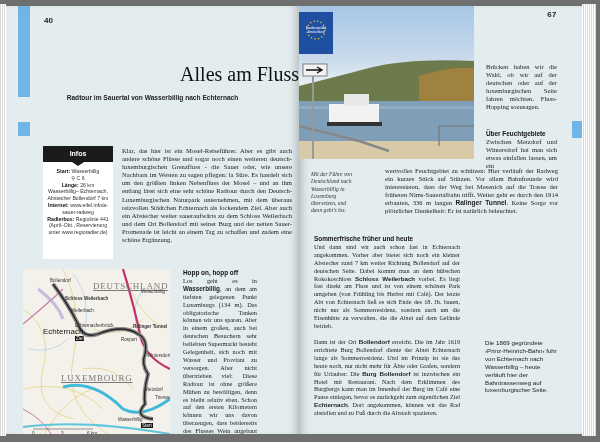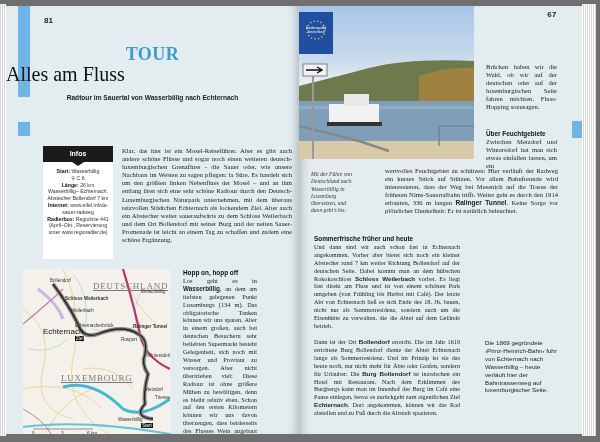--- a/index.html
+++ b/index.html
@@ -6,21 +6,21 @@
   body{width:600px;height:442px;overflow:hidden;background:#6f6f6f;position:relative;font-family:"Liberation Serif",serif;}
   .spread{position:absolute;left:0;top:0;width:600px;height:442px;}
   .page{position:absolute;top:6px;height:428px;background:#e3ecef;overflow:hidden;}
   .page.left{left:6px;width:293px;box-shadow:inset -8px 0 10px -6px rgba(0,0,0,.25);}
   .page.right{left:299px;width:283px;box-shadow:inset 8px 0 10px -6px rgba(0,0,0,.25);}
   .edge-r{position:absolute;left:582px;top:4px;width:14px;height:432px;background:repeating-linear-gradient(90deg,#ffffff 0 1px,#d9d9d9 1px 2px);}
   .edge-l{position:absolute;left:0;top:4px;width:6px;height:432px;background:repeating-linear-gradient(90deg,#d9d9d9 0 1px,#ffffff 1px 2px);}
   .tab{position:absolute;background:#6fb6e6;}
   .pagenum{position:absolute;font-family:"Liberation Sans",sans-serif;font-weight:bold;font-size:8px;color:#222;}
   .tour-label{position:absolute;left:0;width:293px;top:38px;text-align:center;font-family:"Liberation Serif",serif;font-weight:bold;font-size:18px;color:#3a9ccf;letter-spacing:.5px;}
-  .tour-title{position:absolute;left:0;width:293px;top:57px;text-align:left;font-size:20px;color:#111;}
+  .tour-title{position:absolute;left:0;width:293px;top:57px;text-align:right;font-size:20px;color:#111;}
   .subtitle{position:absolute;left:0;width:293px;top:88px;text-align:center;font-family:"Liberation Sans",sans-serif;font-weight:bold;font-size:6.6px;color:#222;}
   .info-box{position:absolute;left:37px;top:140px;width:70px;height:113px;background:#fff;}
   .info-head{height:16px;background:#1b1b1b;color:#fff;font-family:"Liberation Sans",sans-serif;font-weight:bold;font-size:7px;text-align:center;line-height:16px;position:relative;}
   .info-head:after{content:"";position:absolute;left:29px;bottom:-4px;border-left:6px solid transparent;border-right:6px solid transparent;border-top:4px solid #1b1b1b;}
   .info-body{padding:6px 3px 0 3px;font-family:"Liberation Sans",sans-serif;font-size:5.2px;line-height:6.8px;color:#333;text-align:center;}
   .info-body b{color:#111;}
   .body-text{position:absolute;font-size:6.6px;line-height:8.1px;color:#1d1d1d;text-align:justify;}
   .body-text b,.hl{font-family:"Liberation Sans",sans-serif;font-weight:bold;}
   .sub-head{font-family:"Liberation Sans",sans-serif;font-weight:bold;font-size:6.4px;color:#111;display:block;}
   .map{position:absolute;left:23px;top:263px;width:147px;height:168px;background:#f3f1ea;overflow:hidden;}
@@ -33,23 +33,22 @@
 </style>
 </head>
 <body>
 
 <div class="spread">
   <div class="edge-l"></div>
 
   <div class="page left">
     <div class="tab" style="left:12px;top:0;width:12px;height:91px;"></div>
     <div class="tab" style="left:12px;top:116px;width:12px;height:14px;"></div>
-    <div class="pagenum" style="left:38px;top:10px;">81</div>
+    <div class="pagenum" style="left:38px;top:10px;">40</div>
 
-    <div class="tour-label">TOUR</div>
     <div class="tour-title">Alles am Fluss</div>
     <div class="subtitle">Radtour im Sauertal von Wasserbillig nach Echternach</div>
 
     <div class="info-box">
       <div class="info-head">Infos</div>
       <div class="info-body">
         <b>Start:</b>
         <span>Wasserbillig</span><br>
         <span>⚲</span>
         <span>C 6</span><br>

